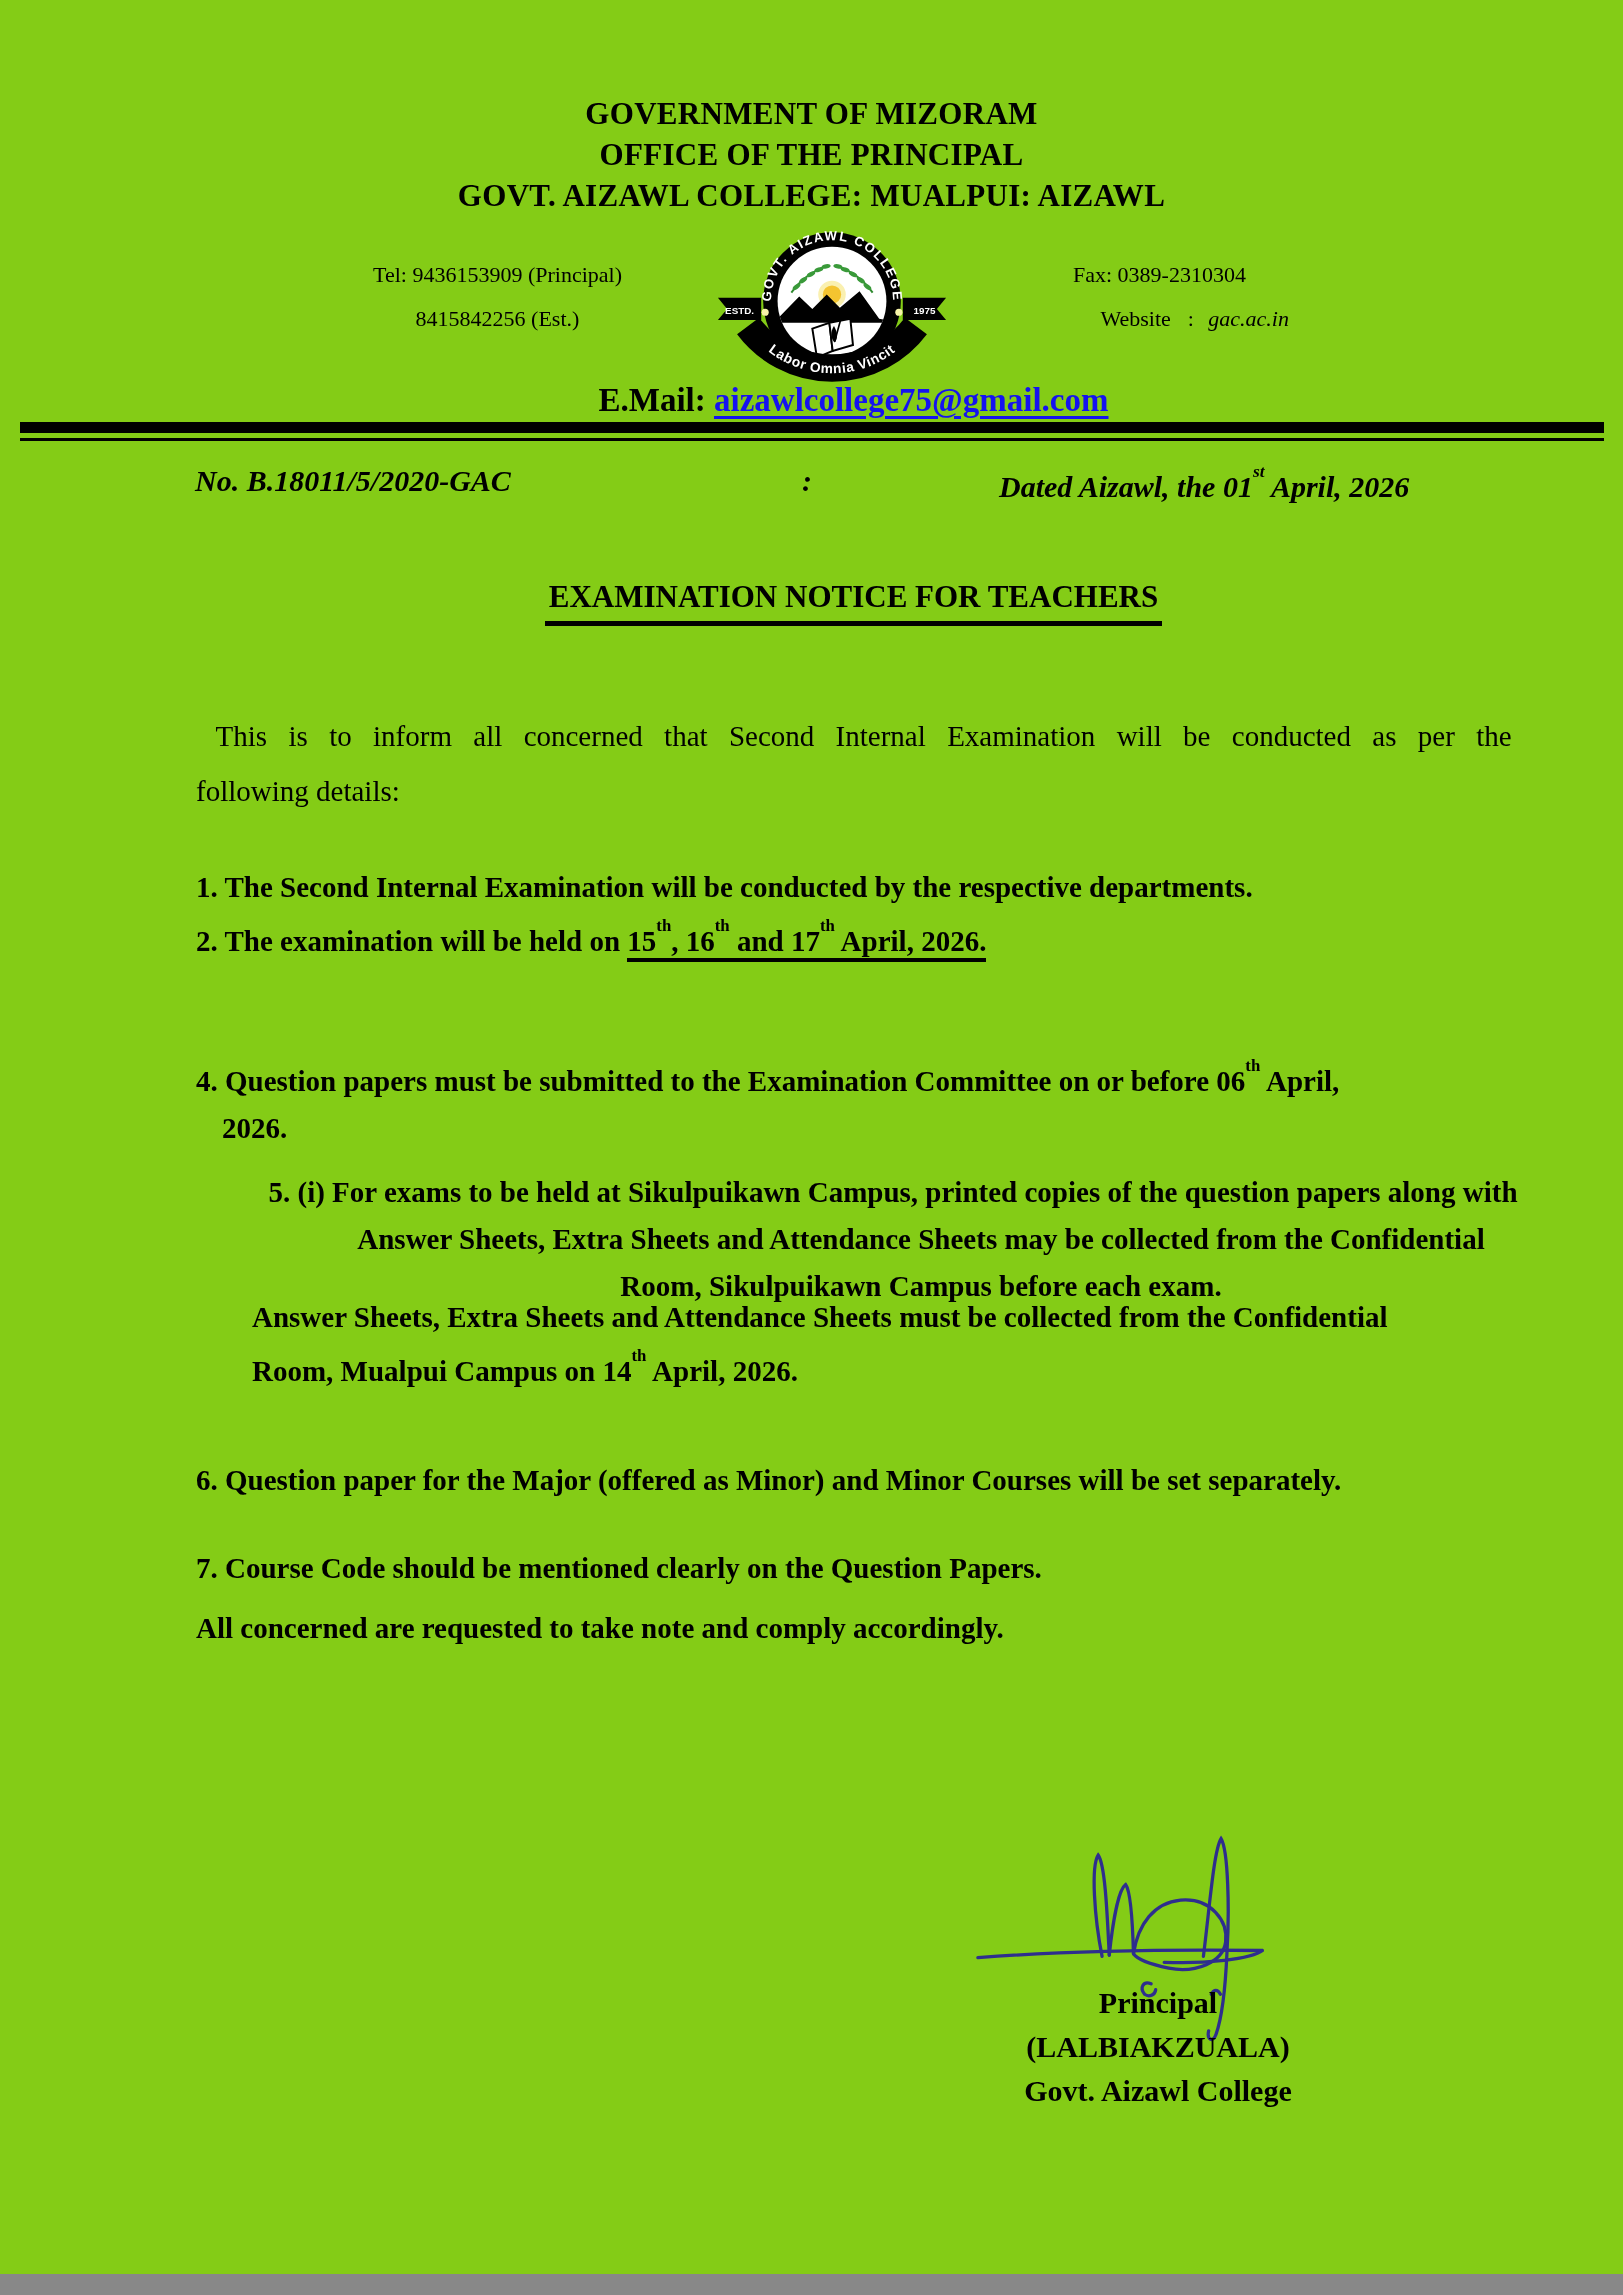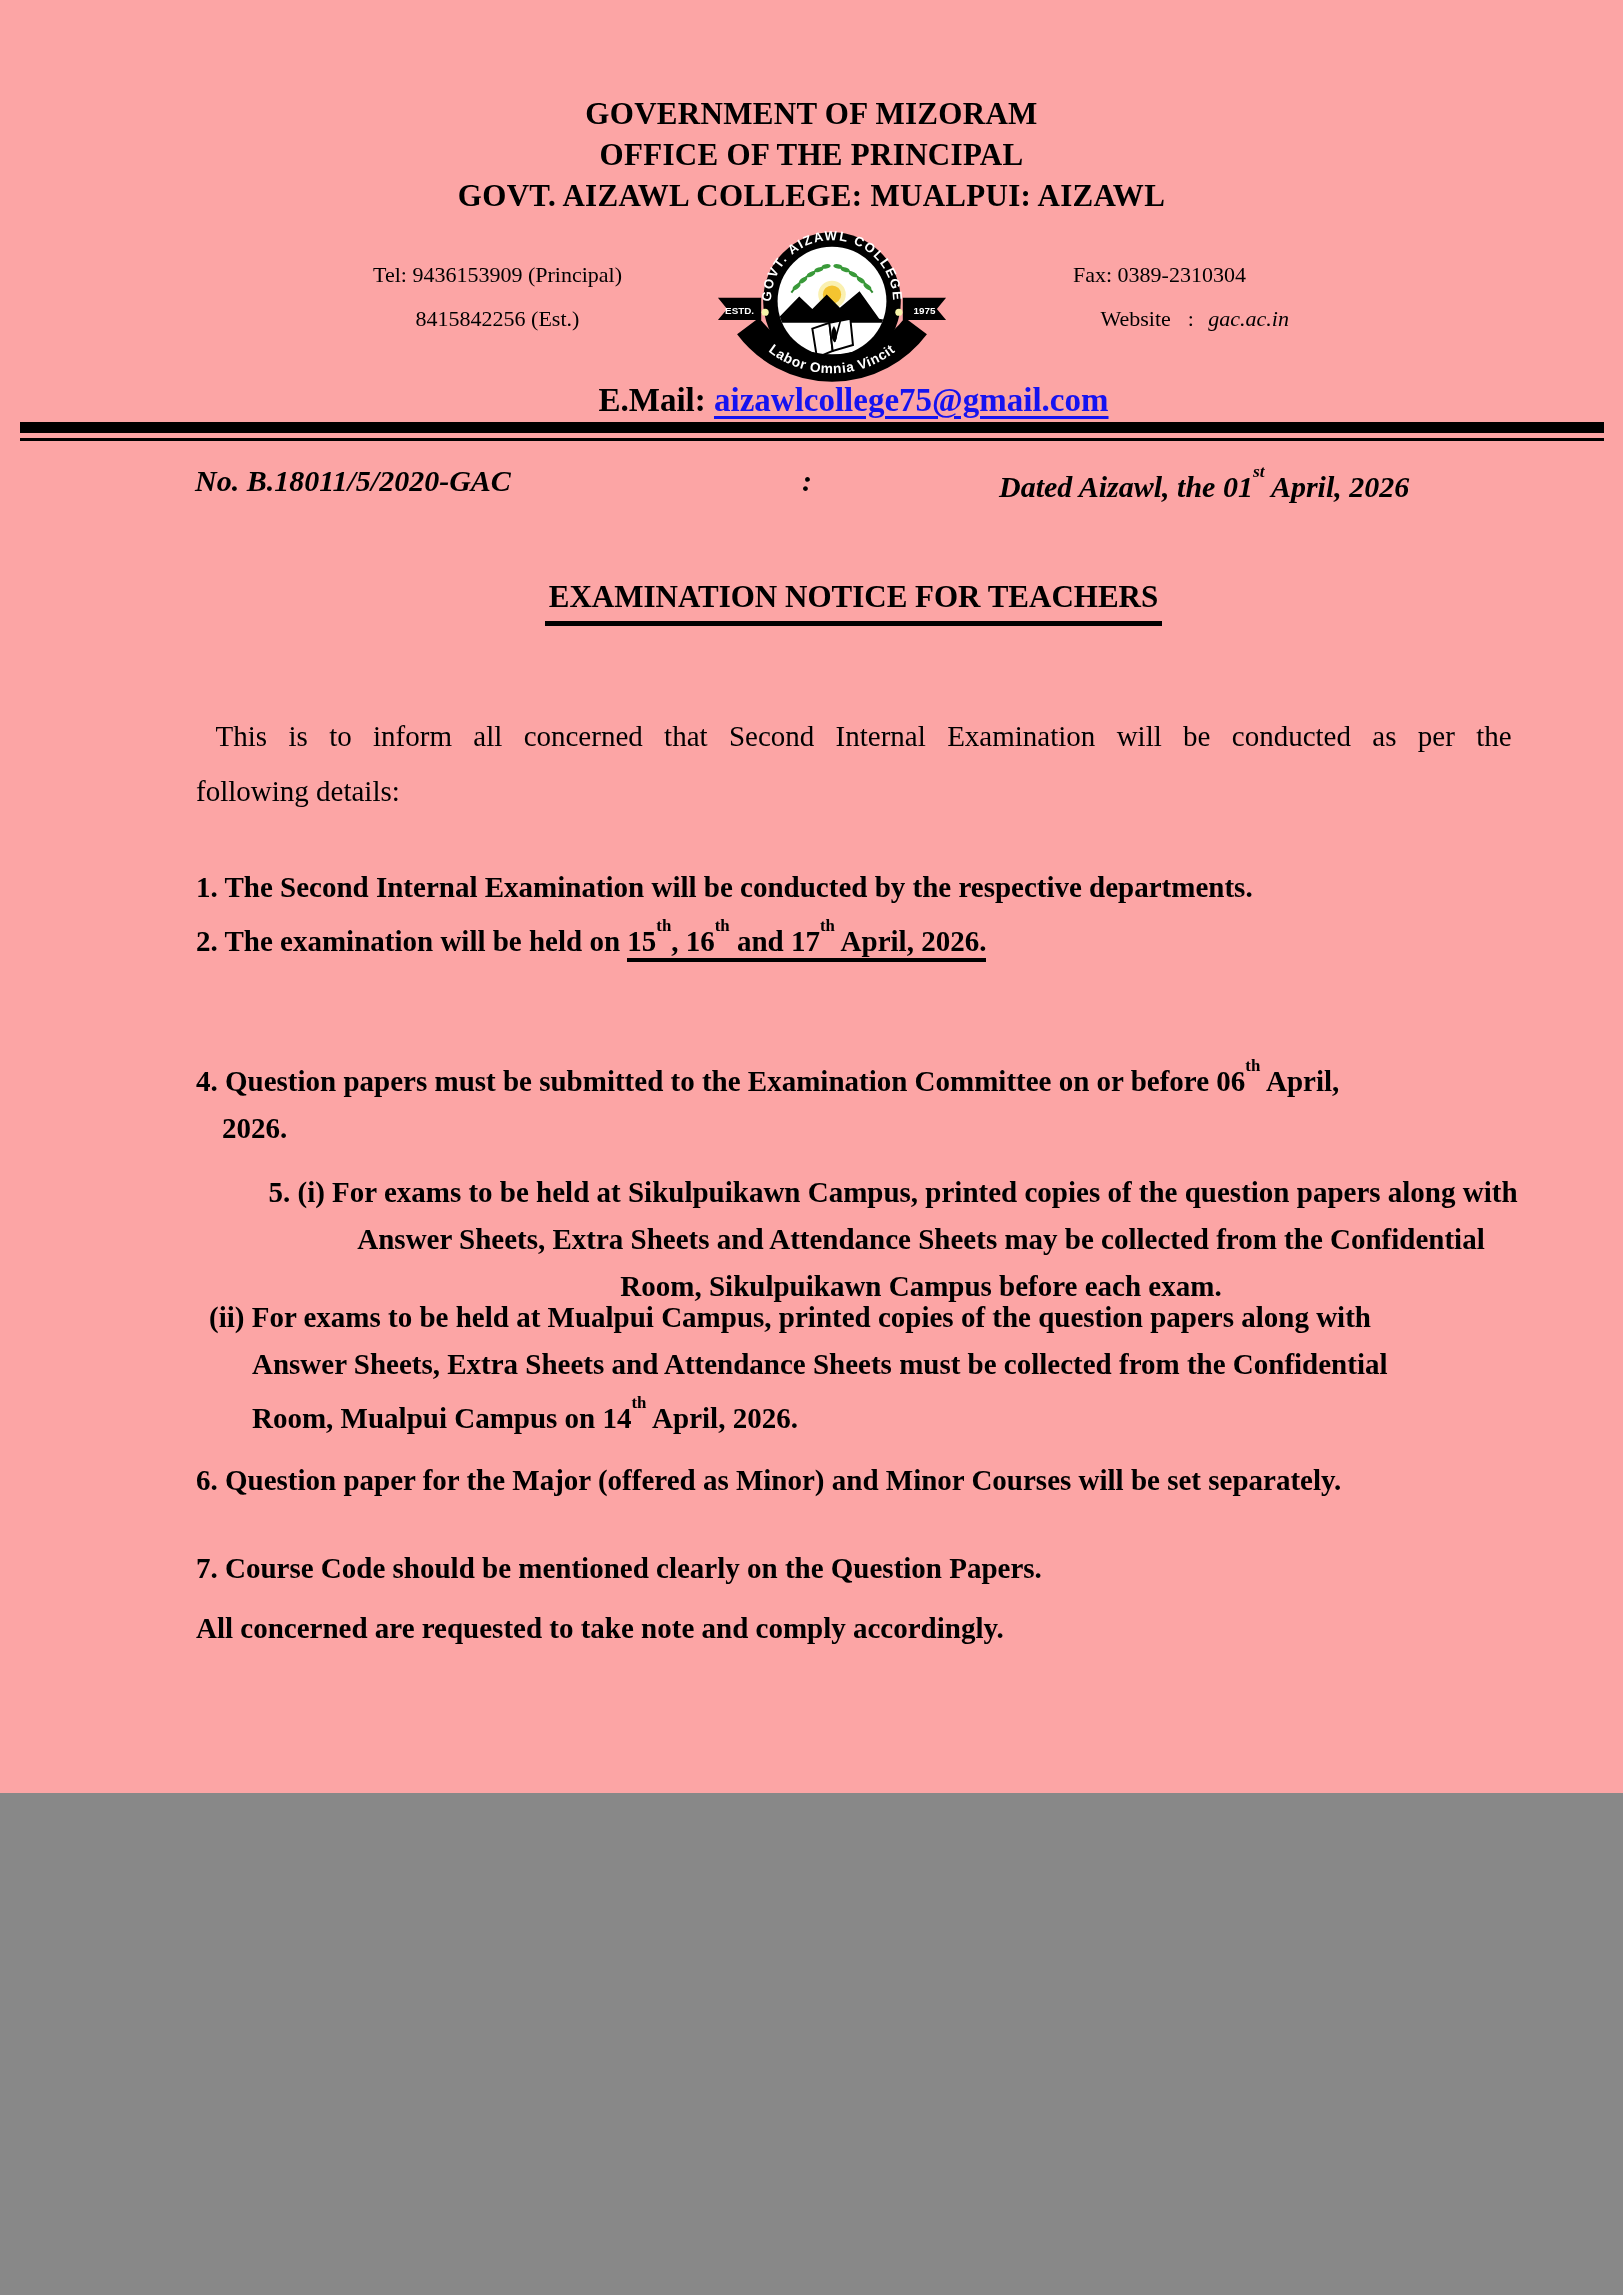--- a/index.html
+++ b/index.html
@@ -1,19 +1,19 @@
 <!DOCTYPE html>
 <html style="font-size:10.5px"><head>
 <meta charset="utf-8">
 <style>
   html,body{margin:0;padding:0;background:#888;}
   .page{
     position:relative;
-    width:1623px;height:1793px;
-    background:#fca5a5;
+    width:1623px;height:2274px;
+    background:#84cc16;
     font-family:"Liberation Serif","DejaVu Serif",serif;
     color:#000;
     overflow:hidden;
   }
   .abs{position:absolute;}
   
   .hdr{left:0;width:1623px;text-align:center;font-weight:bold;font-size:31px;line-height:41px;letter-spacing:0.3px;}
   .contact{font-weight:normal;font-size:22px;line-height:44px;}
   .tel-block{left:249px;top:253px;width:497px;text-align:center;}
   .fax-block{left:1073px;top:253px;width:406px;text-align:left;}
@@ -164,21 +164,20 @@
     <div class="ind40">2026.</div>
   </div>
 
   <div class="abs item" style="top:1169px;text-align:center;">
     <div>5. (i) For exams to be held at Sikulpuikawn Campus, printed copies of the question papers along with</div>
     <div class="ind86">Answer Sheets, Extra Sheets and Attendance Sheets may be collected from the Confidential</div>
     <div class="ind86">Room, Sikulpuikawn Campus before each exam.</div>
   </div>
 
   <div class="abs item" style="top:1294px;">
-    <div class="ind20">(ii) For exams to be held at Mualpui Campus, printed copies of the question papers along with</div>
     <div class="ind86">Answer Sheets, Extra Sheets and Attendance Sheets must be collected from the Confidential</div>
     <div class="ind86"><span>Room, Mualpui Campus on 14</span><sup class="sup">th</sup><span> April, 2026.</span></div>
   </div>
 
   <div class="abs item" style="top:1457px;">6. Question paper for the Major (offered as Minor) and Minor Courses will be set separately.</div>
   <div class="abs item" style="top:1545px;">7. Course Code should be mentioned clearly on the Question Papers.</div>
 
   <div class="abs item" style="top:1605px;">All concerned are requested to take note and comply accordingly.</div>
 
   <svg class="abs sig-svg" width="353" height="229" viewBox="0 0 540 350">

